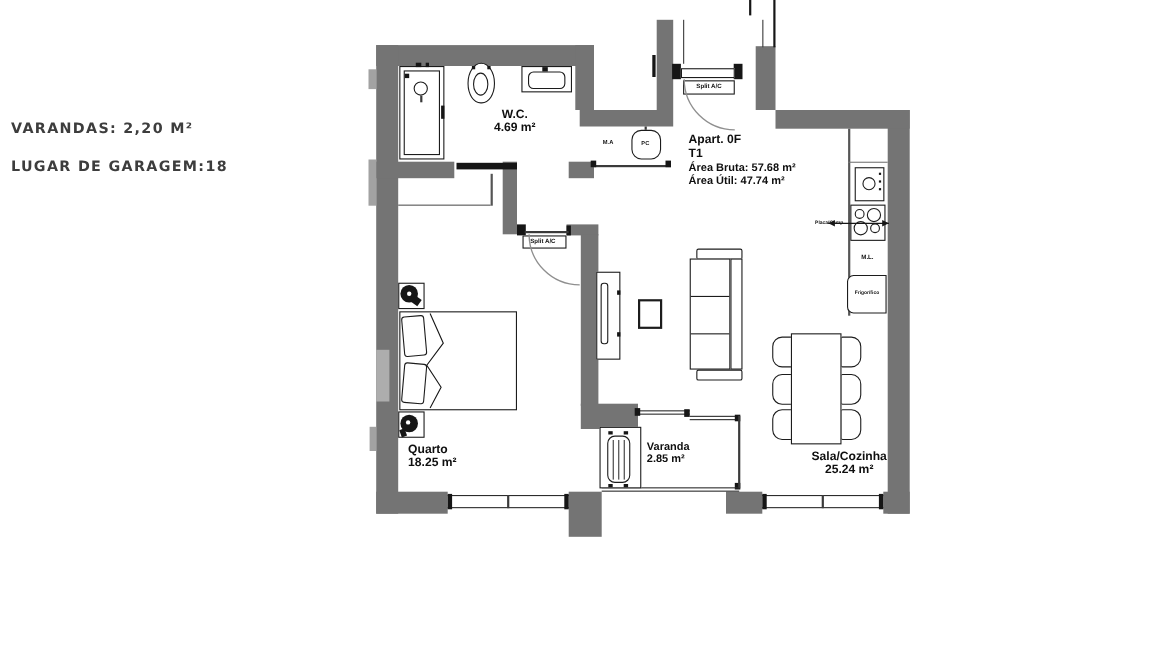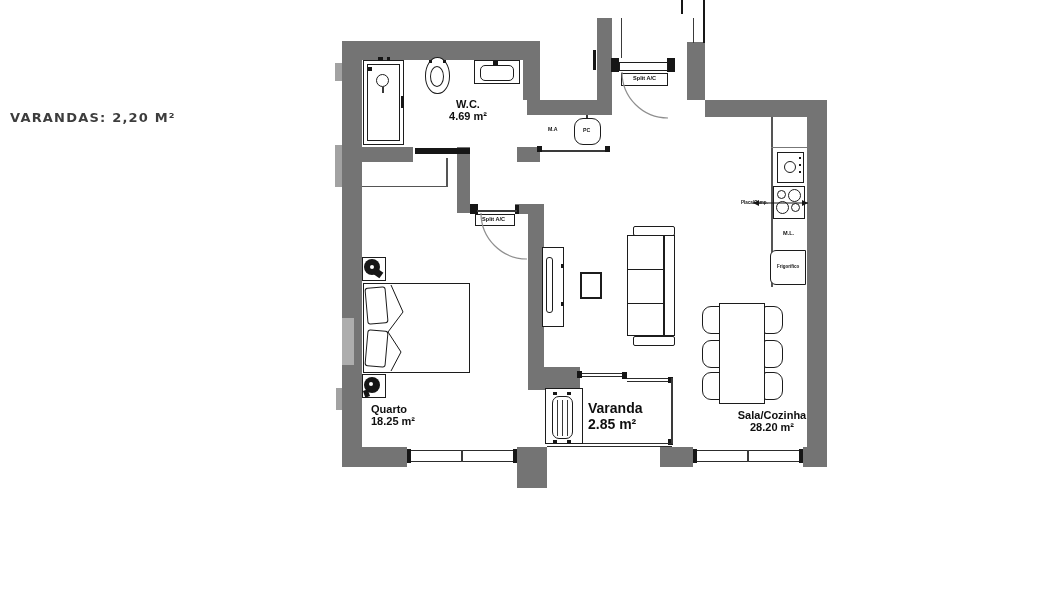--- a/index.html
+++ b/index.html
@@ -20,20 +20,21 @@
         font-family:"DejaVu Sans",sans-serif;}
   svg{position:absolute;left:0;top:0;}
 </style>
 </head>
 <body>
 
 <div id="stage">
 
   <div id="info-panel">
     <div class="il">VARANDAS: 2,20 M²</div>
+    <div class="il">LUGAR DE GARAGEM:18</div>
   </div>
 
   <div class="wall" style="left:342px;top:41px;width:198px;height:19px"></div>
   <div class="wall" style="left:342px;top:41px;width:20px;height:426px"></div>
   <div class="wall" style="left:523px;top:41px;width:17px;height:59px"></div>
   <div class="wall" style="left:527px;top:100px;width:85px;height:15px"></div>
   <div class="wall" style="left:342px;top:147px;width:71px;height:15px"></div>
   <div class="wall" style="left:517px;top:147px;width:23px;height:15px"></div>
   <div class="wall" style="left:457px;top:147px;width:13px;height:66px"></div>
   <div class="wall" style="left:515px;top:204px;width:29px;height:10px"></div>
@@ -117,20 +118,26 @@
   </div>
 
   <div class="ln" style="left:540px;top:150px;width:70px;height:1.5px"></div>
   <div class="blk" style="left:537px;top:146px;width:5px;height:6px"></div>
   <div class="blk" style="left:605px;top:146px;width:5px;height:6px"></div>
   <span class="tiny" style="left:548px;top:127px;transform:scale(.58)">M.A</span>
   <div class="box" style="left:574px;top:118px;width:27px;height:27px;border-width:1.1px;border-radius:9px"></div>
   <div class="ln" style="left:586px;top:115px;width:2px;height:3px"></div>
   <span class="tiny" style="left:583px;top:128px;transform:scale(.58)">PC</span>
 
+  <div class="lbl" style="left:626px;top:121px;font-size:11px">
+    <div style="line-height:13px">Apart. 0F</div>
+    <div style="line-height:13px">T1</div>
+    <div style="font-size:10px;line-height:12px">Área Bruta: 57.68 m²</div>
+    <div style="font-size:10px;line-height:12px">Área Útil: 47.74 m²</div>
+  </div>
 
   <div class="ln" style="left:771px;top:117px;width:1.5px;height:170px;background:#555"></div>
   <div class="ln" style="left:771px;top:147px;width:36px;height:1px;background:#777"></div>
 
   <div class="box" style="left:777px;top:152px;width:27px;height:31px;border-width:1.4px"></div>
   <div class="box circ" style="left:784px;top:161px;width:12px;height:12px;border-width:1.1px"></div>
   <div class="blk" style="left:799px;top:157px;width:2px;height:2px"></div>
   <div class="blk" style="left:799px;top:164px;width:2px;height:2px"></div>
   <div class="blk" style="left:799px;top:171px;width:2px;height:2px"></div>
 
@@ -185,34 +192,34 @@
   <div class="box" style="left:702px;top:306px;width:19px;height:28px;border-width:1px;border-radius:9px 2px 2px 9px"></div>
   <div class="box" style="left:702px;top:340px;width:19px;height:28px;border-width:1px;border-radius:9px 2px 2px 9px"></div>
   <div class="box" style="left:702px;top:372px;width:19px;height:28px;border-width:1px;border-radius:9px 2px 2px 9px"></div>
   <div class="box" style="left:764px;top:306px;width:19px;height:28px;border-width:1px;border-radius:2px 9px 9px 2px"></div>
   <div class="box" style="left:764px;top:340px;width:19px;height:28px;border-width:1px;border-radius:2px 9px 9px 2px"></div>
   <div class="box" style="left:764px;top:372px;width:19px;height:28px;border-width:1px;border-radius:2px 9px 9px 2px"></div>
   <div class="box" style="left:719px;top:303px;width:46px;height:101px;border-width:1.4px"></div>
 
   <div class="lbl" style="left:726px;top:409px;width:92px;text-align:center;font-size:11px">
     <div>Sala/Cozinha</div>
-    <div>28.20 m²</div>
+    <div>25.24 m²</div>
   </div>
 
   <div class="box" style="left:545px;top:388px;width:38px;height:56px;border-width:1px"></div>
   <div class="box" style="left:552px;top:396px;width:21px;height:43px;border-width:1.4px;border-radius:7px"></div>
   <div class="ln" style="left:557px;top:400px;width:1px;height:36px"></div>
   <div class="ln" style="left:562px;top:400px;width:1px;height:36px"></div>
   <div class="ln" style="left:567px;top:400px;width:1px;height:36px"></div>
   <div class="blk" style="left:553px;top:392px;width:4px;height:3px"></div>
   <div class="blk" style="left:567px;top:392px;width:4px;height:3px"></div>
   <div class="blk" style="left:553px;top:440px;width:4px;height:3px"></div>
   <div class="blk" style="left:567px;top:440px;width:4px;height:3px"></div>
 
-  <div class="lbl" style="left:588px;top:401px;font-size:14px">
+  <div class="lbl" style="left:588px;top:401px;font-size:10px">
     <div>Varanda</div>
     <div>2.85 m²</div>
   </div>
 
   <svg width="1052" height="592" viewBox="0 0 1052 592">
     <path d="M 622 72 A 46 46 0 0 0 668 118" fill="none" stroke="#8f8f8f" stroke-width="1.2"></path>
     <path d="M 481 213 A 46 46 0 0 0 527 259" fill="none" stroke="#8f8f8f" stroke-width="1.2"></path>
     <path d="M 391 285 L 403 312 L 388 332 L 401 352 L 391 371" fill="none" stroke="#161616" stroke-width="1"></path>
     <line x1="753" y1="203" x2="808" y2="203" stroke="#161616" stroke-width="1.2"></line>
     <path d="M 753 203 l 6 -3 v 6 z" fill="#161616"></path>

